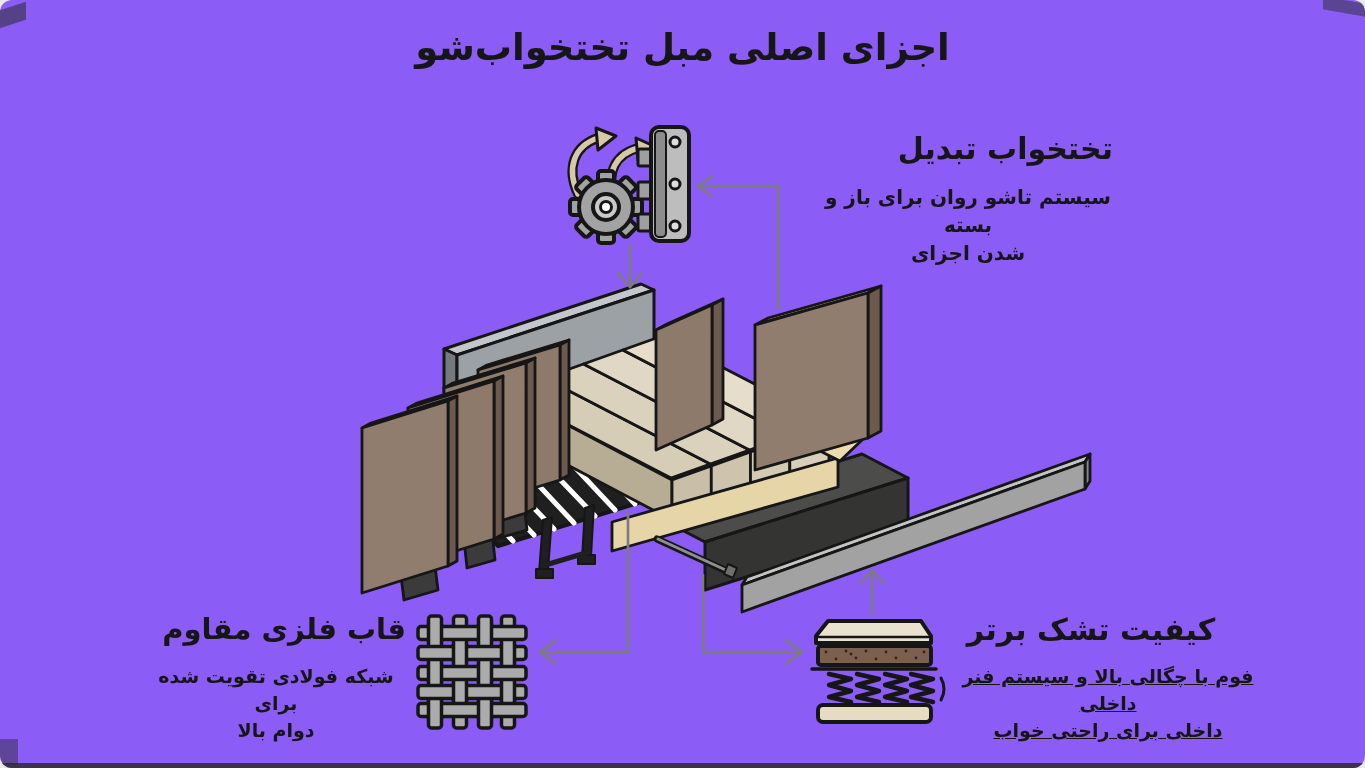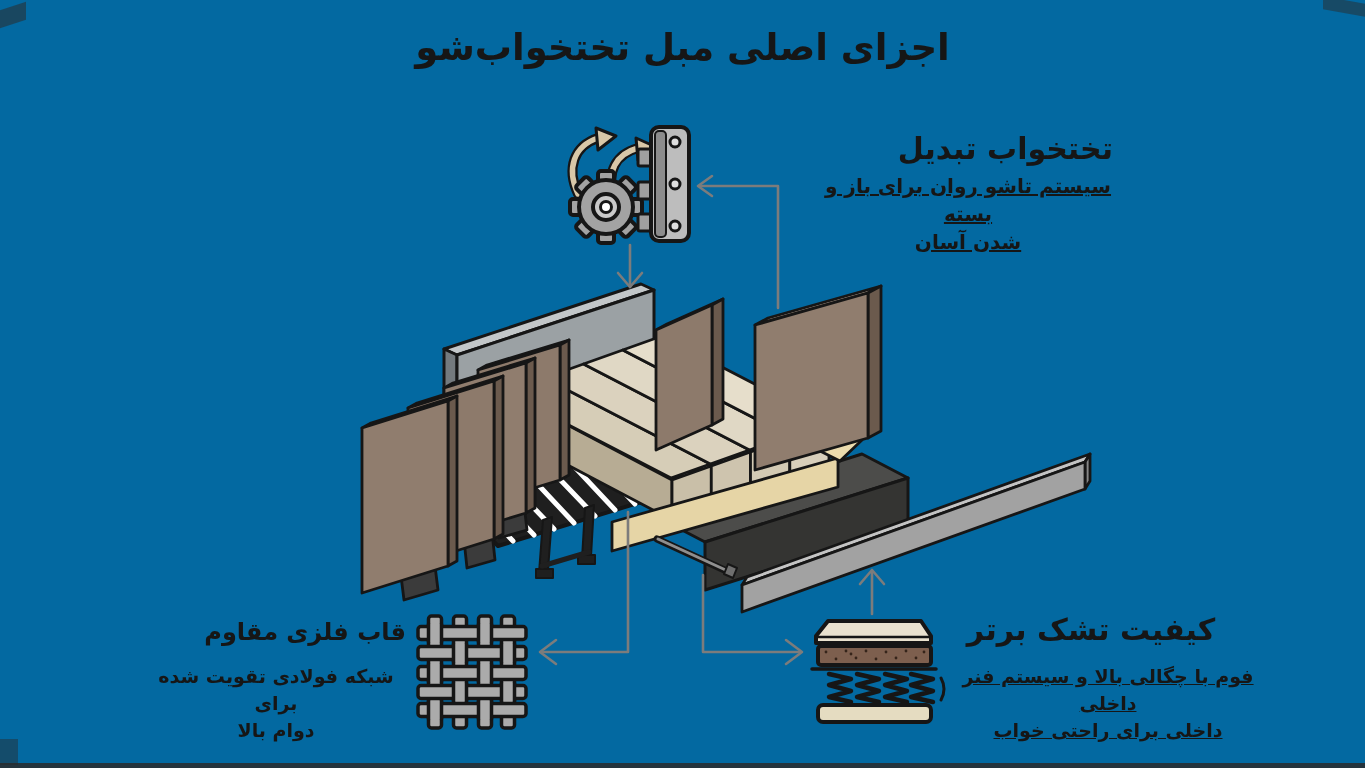--- a/index.html
+++ b/index.html
@@ -1,19 +1,19 @@
 <!DOCTYPE html>
 <html lang="fa"><head>
 <meta charset="utf-8">
 <style>
   html,body{margin:0;padding:0;background:#e9e9e9;}
   #stage{
-    position:relative;width:1365px;height:768px;background:#0369a1;
+    position:relative;width:1365px;height:768px;background:#8b5cf6;
     overflow:hidden;margin:0 auto;
-    font-family:"DejaVu Sans",sans-serif;color:#161616;
+    font-family:"DejaVu Sans",sans-serif;color:#161616;border-radius:12px;
   }
   #art{position:absolute;left:0;top:0;}
   .txt{position:absolute;direction:rtl;unicode-bidi:plaintext;}
   .page-title{font-size:37px;font-weight:700;text-align:center;width:100%;letter-spacing:-.5px;}
   .label-title{font-size:30px;font-weight:700;white-space:nowrap;}
   .label-desc{font-size:20px;font-weight:700;line-height:28px;text-align:center;}
   .smudge{position:absolute;background:#2b2b2b;}
 </style>
 </head>
 <body>
@@ -259,26 +259,26 @@
           <line x1="872" y1="614" x2="872" y2="572"></line>
           <polyline points="860,584 872,570 884,584"></polyline>
         </g>
       </g>
     </g>
   </svg>
 
   <div class="txt page-title" style="top:26px;left:0;">اجزای اصلی مبل تختخواب‌شو</div>
 
   <div class="txt label-title" style="top:131px;right:252px;">تختخواب تبدیل</div>
-  <div class="txt label-desc" style="top:172px;left:824px;width:288px;text-decoration:underline;">
+  <div class="txt label-desc" style="top:183px;left:824px;width:288px;">
     <div>سیستم تاشو روان برای باز و بسته</div>
-    <div>شدن آسان</div>
+    <div>شدن اجزای</div>
   </div>
 
-  <div class="txt label-title" style="top:612px;right:959px;font-size:24px;margin-top:6px;">قاب فلزی مقاوم</div>
+  <div class="txt label-title" style="top:612px;right:959px;font-size:29px;">قاب فلزی مقاوم</div>
   <div class="txt label-title" style="top:612px;left:955px;width:272px;text-align:center;">کیفیت تشک برتر</div>
 
   <div class="txt label-desc" style="top:663px;left:140px;width:272px;font-size:19px;line-height:27px;">
     <div>شبکه فولادی تقویت شده برای</div>
     <div>دوام بالا</div>
   </div>
   <div class="txt label-desc" style="top:663px;left:938px;width:340px;font-size:19px;line-height:27px;text-decoration:underline;">
     <div>فوم با چگالی بالا و سیستم فنر داخلی</div>
     <div>داخلی برای راحتی خواب</div>
   </div>

